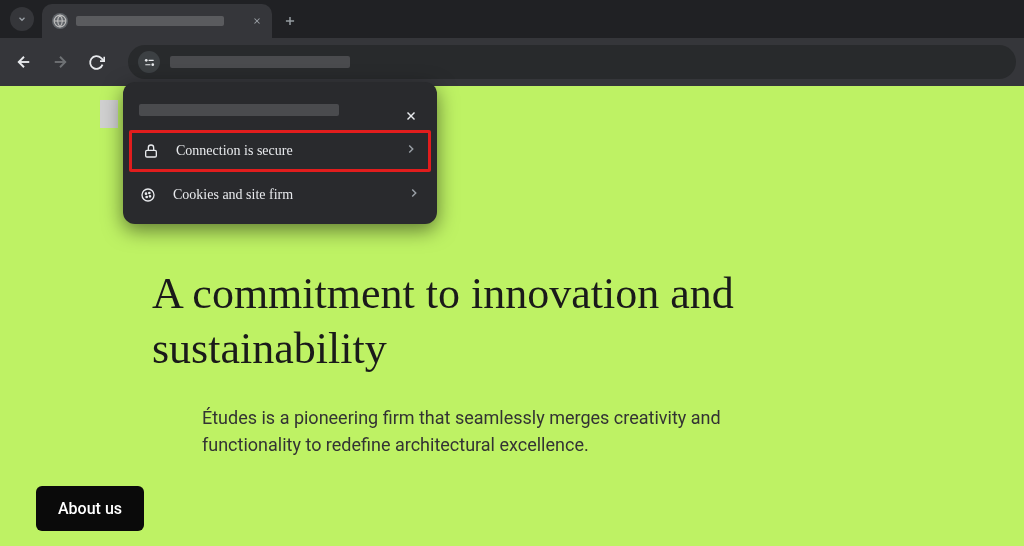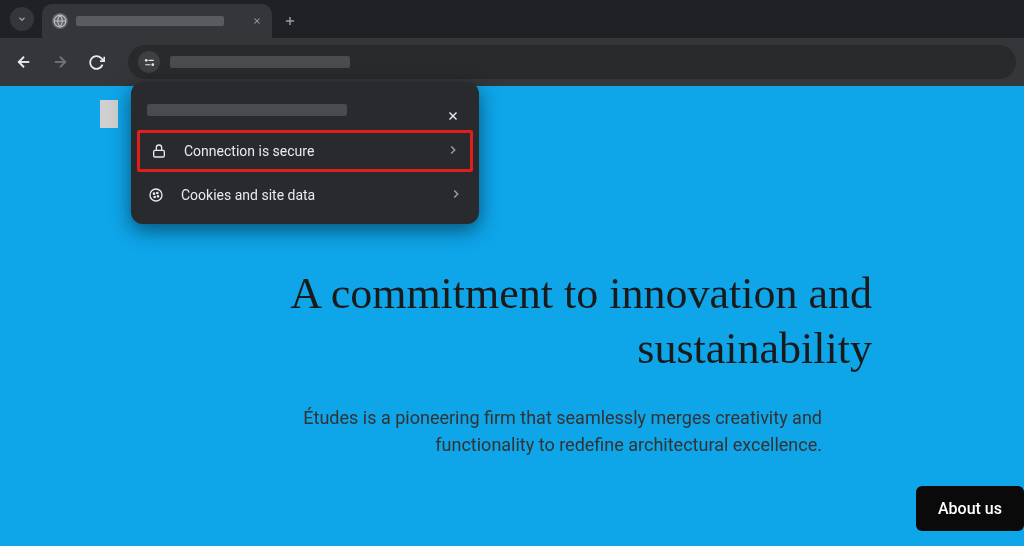--- a/index.html
+++ b/index.html
@@ -137,23 +137,23 @@
     
     .address-blur {
       width: 180px;
       height: 12px;
       background: #4a4b4e;
       border-radius: 2px;
     }
     
     
     .page-content {
-      background: #0ea5e9;
+      background: #bef264;
       padding-top: 180px;
-      text-align: right;
+      text-align: left;
       height: calc(546px - 86px);
     }
     
     .page-title {
       font-family: Georgia, "Times New Roman", serif;
       font-size: 44px;
       font-weight: 400;
       color: #1a1a1a;
       line-height: 1.25;
       max-width: 720px;
@@ -180,26 +180,27 @@
       font-weight: 500;
       margin-top: 28px;
       cursor: pointer;
       margin-left: 36px;
     }
     
     
     .site-info-popup {
       position: absolute;
       top: 82px;
-      left: 131px;
-      width: 348px;
+      left: 123px;
+      width: 314px;
       background: #292a2d;
       border-radius: 12px;
       box-shadow: 0 6px 20px rgba(0,0,0,0.5);
       padding: 8px 0;
+      font-family: Liberation Serif, serif;
     }
     
     .popup-header {
       display: flex;
       align-items: center;
       padding: 14px 16px 12px 16px;
       position: relative;
     }
     
     .popup-header-blur {
@@ -370,20 +371,20 @@
   <div class="popup-row">
     <div class="popup-row-icon">
       <svg width="16" height="16" viewBox="0 0 24 24" fill="none" stroke="#e8eaed" stroke-width="2">
           <circle cx="12" cy="12" r="9"></circle>
           <circle cx="9" cy="10" r="1" fill="#e8eaed"></circle>
           <circle cx="14" cy="9" r="1" fill="#e8eaed"></circle>
           <circle cx="10" cy="15" r="1" fill="#e8eaed"></circle>
           <circle cx="15" cy="14" r="1" fill="#e8eaed"></circle>
         </svg>
     </div>
-    <div class="popup-row-label">Cookies and site data</div>
+    <div class="popup-row-label">Cookies and site firm</div>
     <div class="popup-row-chevron">
       <svg width="14" height="14" viewBox="0 0 24 24" fill="none" stroke="#9aa0a6" stroke-width="2.5">
           <polyline points="9 18 15 12 9 6"></polyline>
         </svg>
     </div>
   </div>
 </div>
 
 </body></html>

